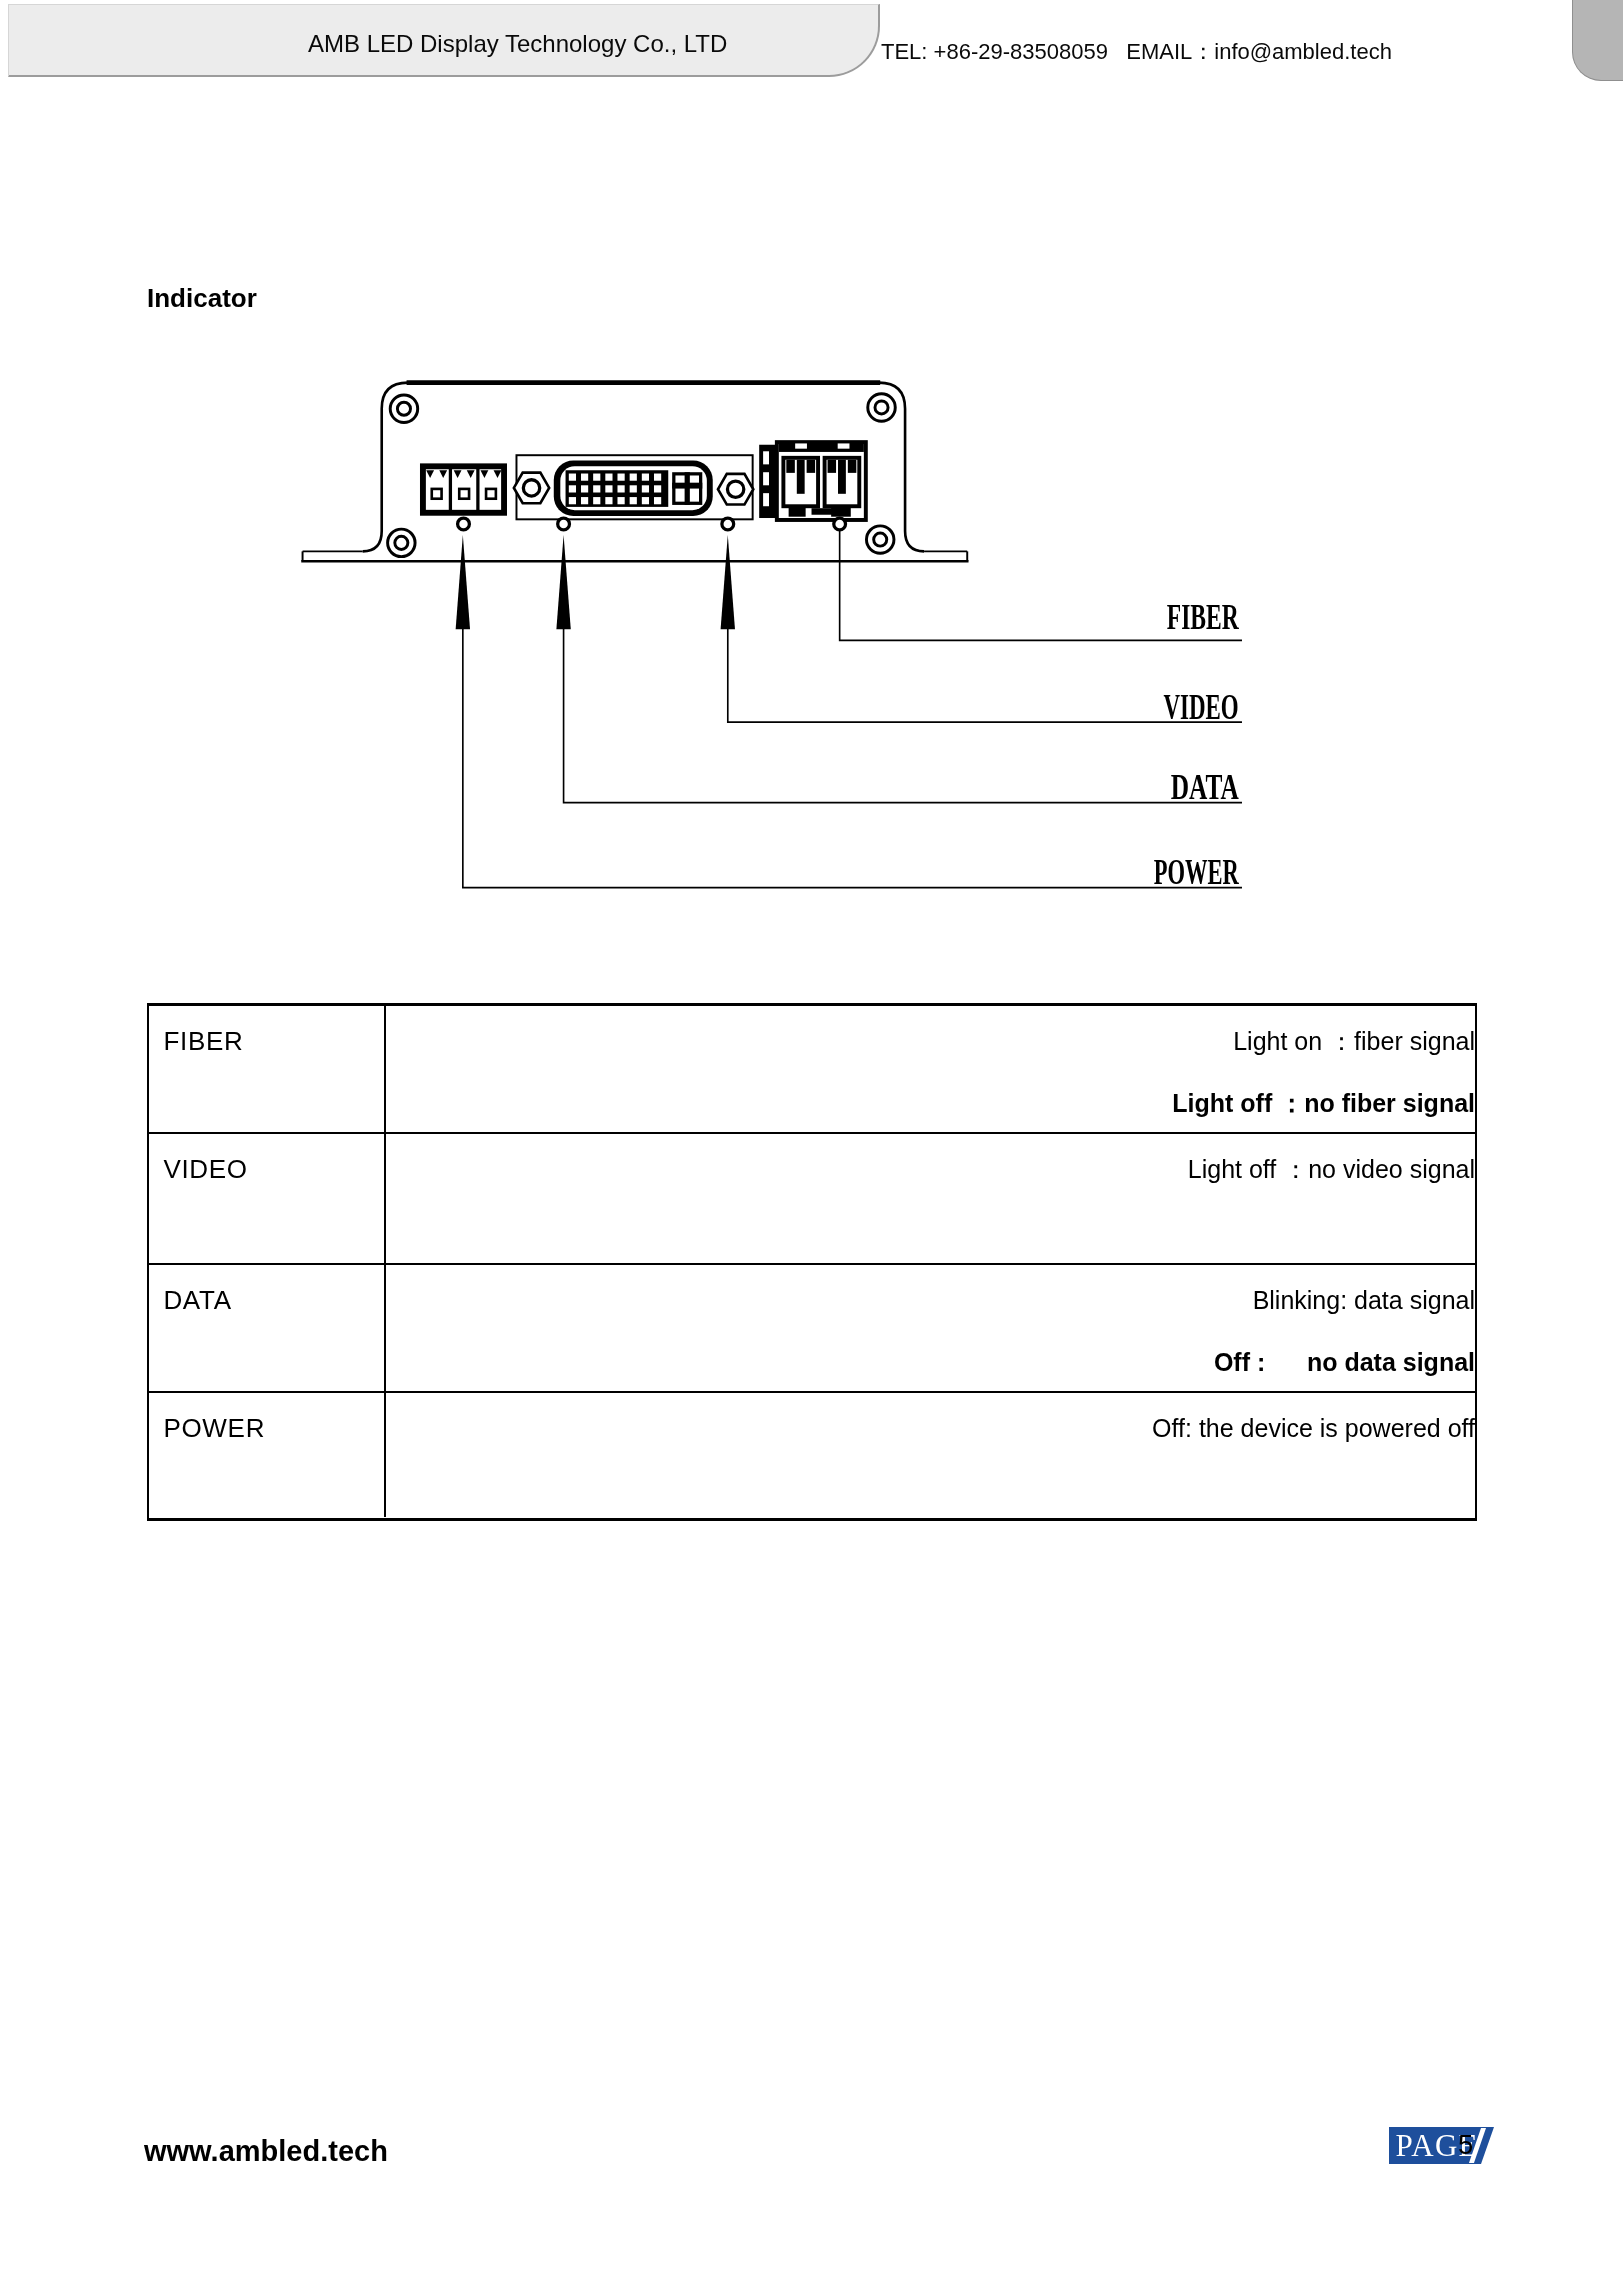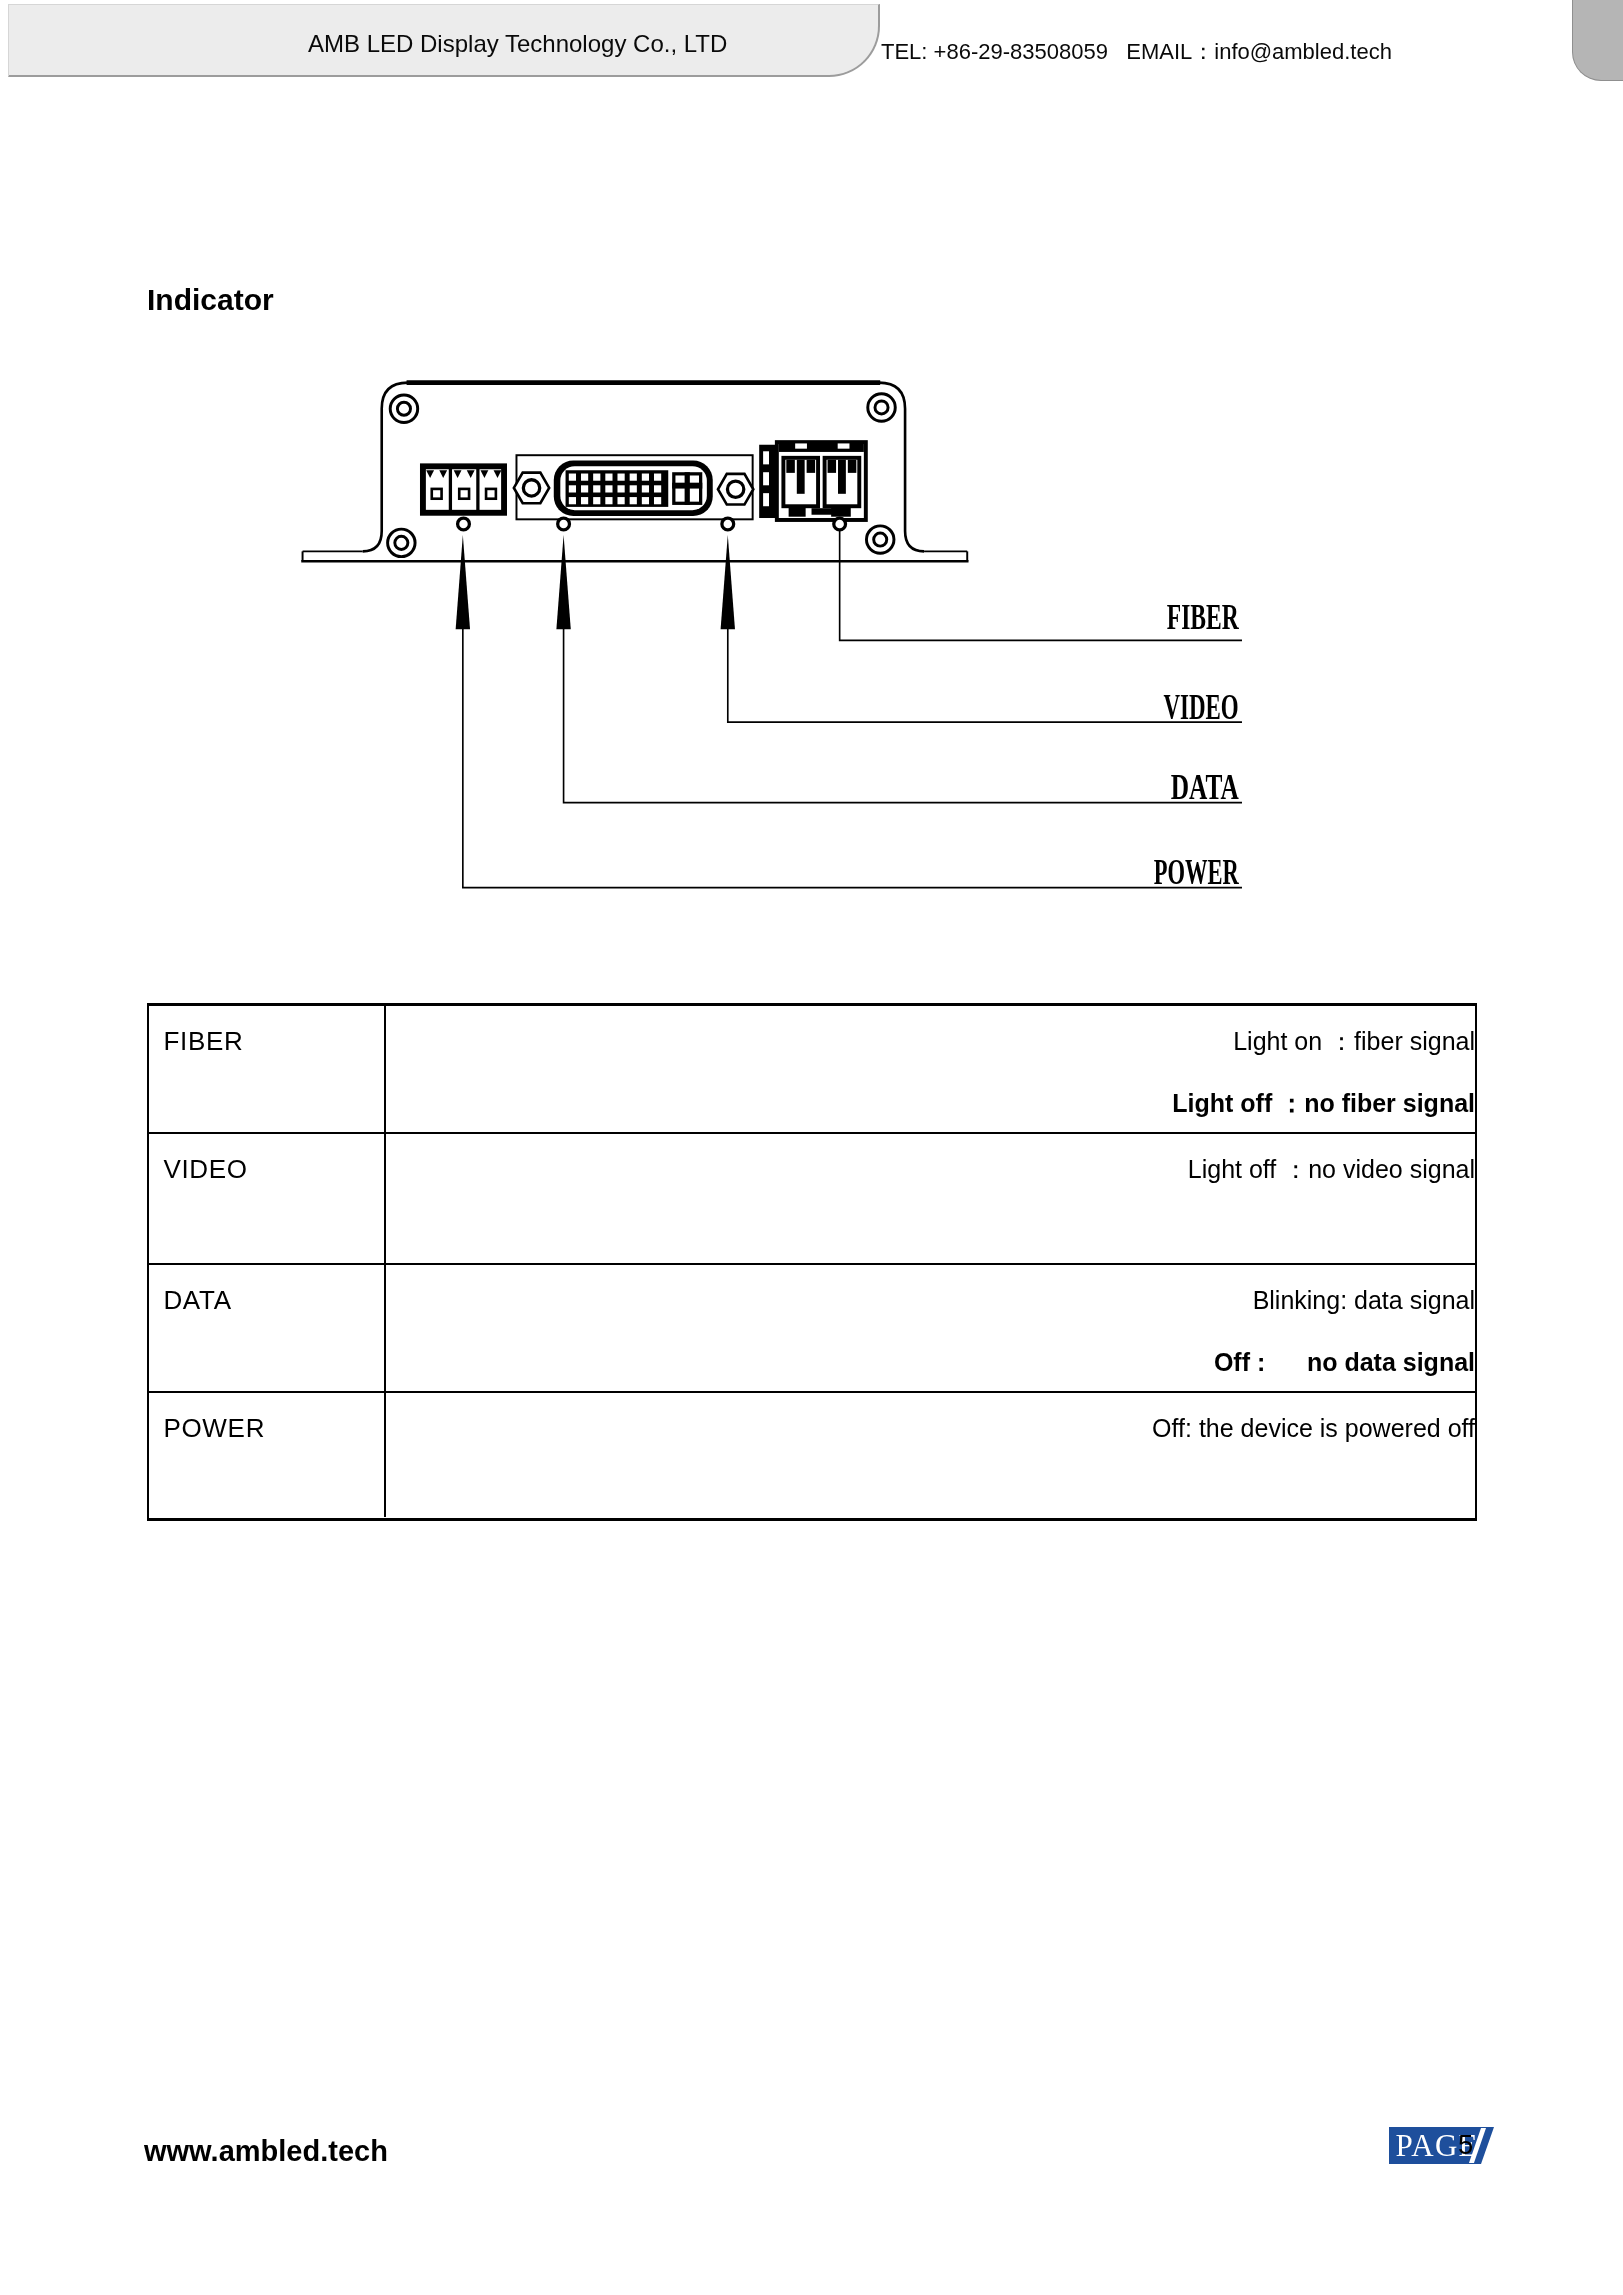--- a/index.html
+++ b/index.html
@@ -9,21 +9,21 @@
   
   .hdr-box{position:absolute;left:7.9px;top:3.9px;width:872px;height:73px;
            background:#ececec;border:1.3px solid #d6d6d6;border-right:2px solid #9c9c9c;
            border-bottom:2.6px solid #9c9c9c;border-radius:0 0 51px 0;box-sizing:border-box;}
   .hdr-title{position:absolute;left:265px;top:31px;font-size:24px;line-height:26px;color:#0a0a0a;white-space:pre;margin-left:43px;}
   .hdr-contact{position:absolute;left:881px;top:39px;font-size:22px;line-height:26px;color:#0a0a0a;white-space:pre;}
   .hdr-tab{position:absolute;left:1572px;top:0;width:52px;height:81px;background:#b5b5b5;
            border:1.3px solid #8f8f8f;border-top:none;border-radius:0 0 0 29px;box-sizing:border-box;}
 
   
-  .sec-title{position:absolute;left:147px;top:283px;font-size:30px;font-weight:bold;}
+  .sec-title{position:absolute;left:147px;top:283px;font-size:26px;font-weight:bold;}
 
   
   .diagram{position:absolute;left:262px;top:366px;width:1014px;height:550px;}
   .diagram text{font-family:"Liberation Serif",serif;font-weight:bold;font-size:54px;fill:#000;}
 
   
   .ind-table{position:absolute;left:147px;top:1003px;width:1330px;height:518px;box-sizing:border-box;
              border:2px solid #000;border-top-width:3.3px;border-bottom-width:3.3px;
              display:grid;grid-template-columns:237px 1fr;grid-template-rows:126px 131px 128px 126px;}
   .t-label{box-sizing:border-box;border-right:2px solid #000;padding:20px 0 0 14.4px;

